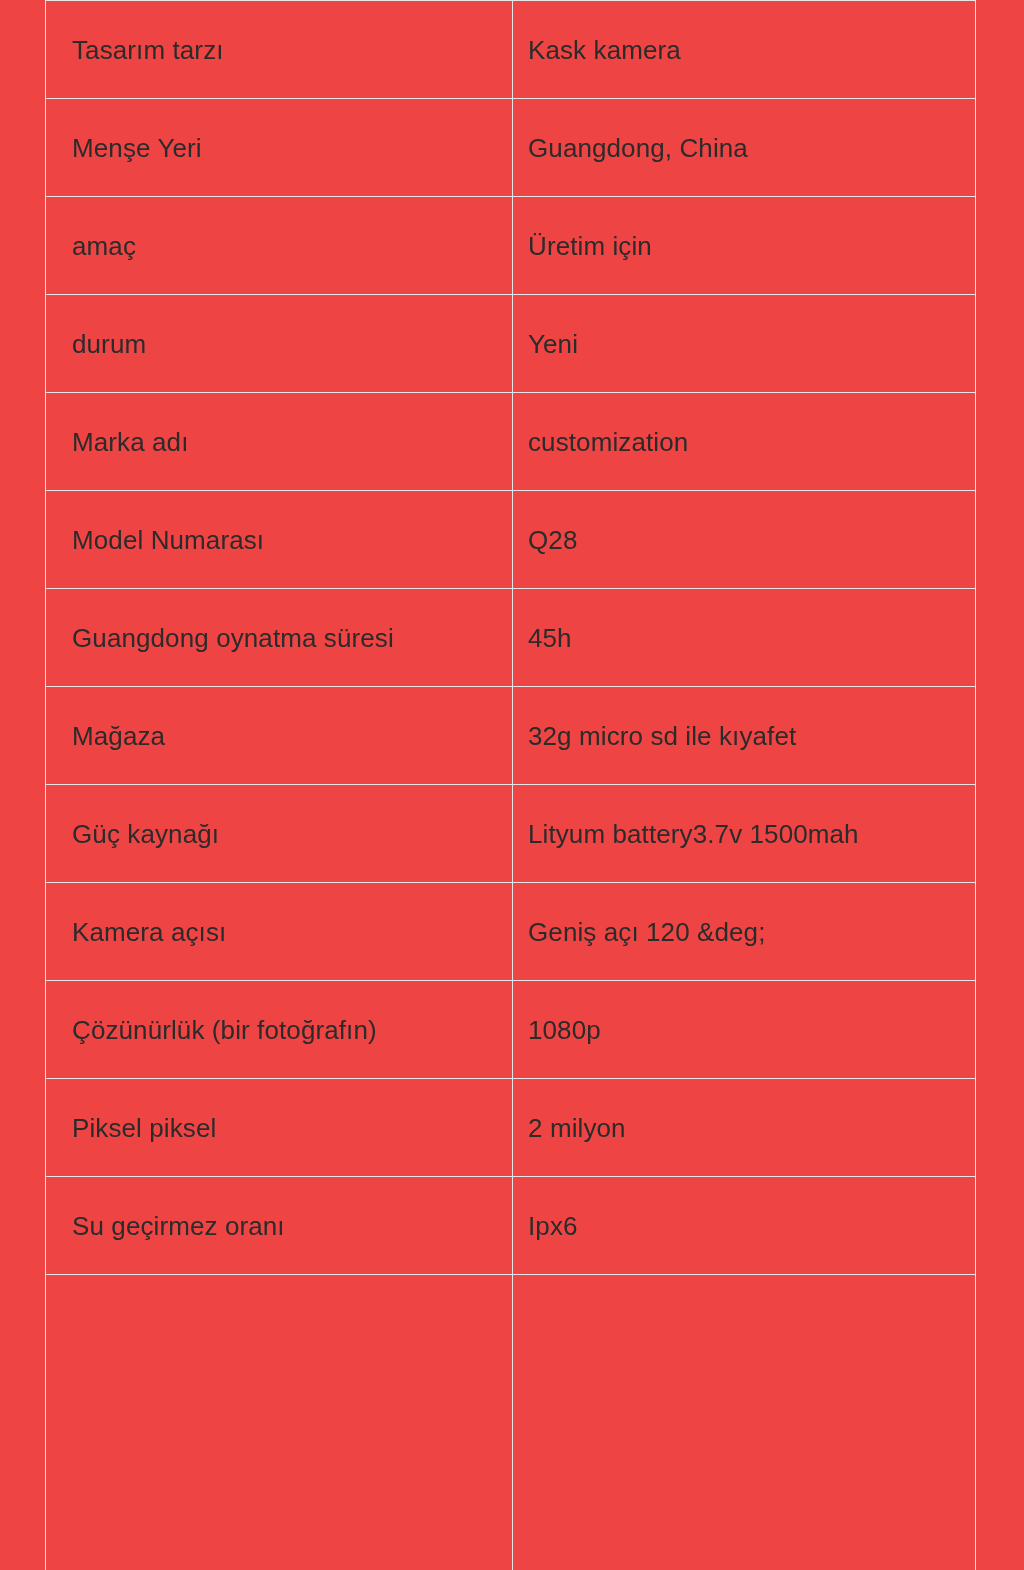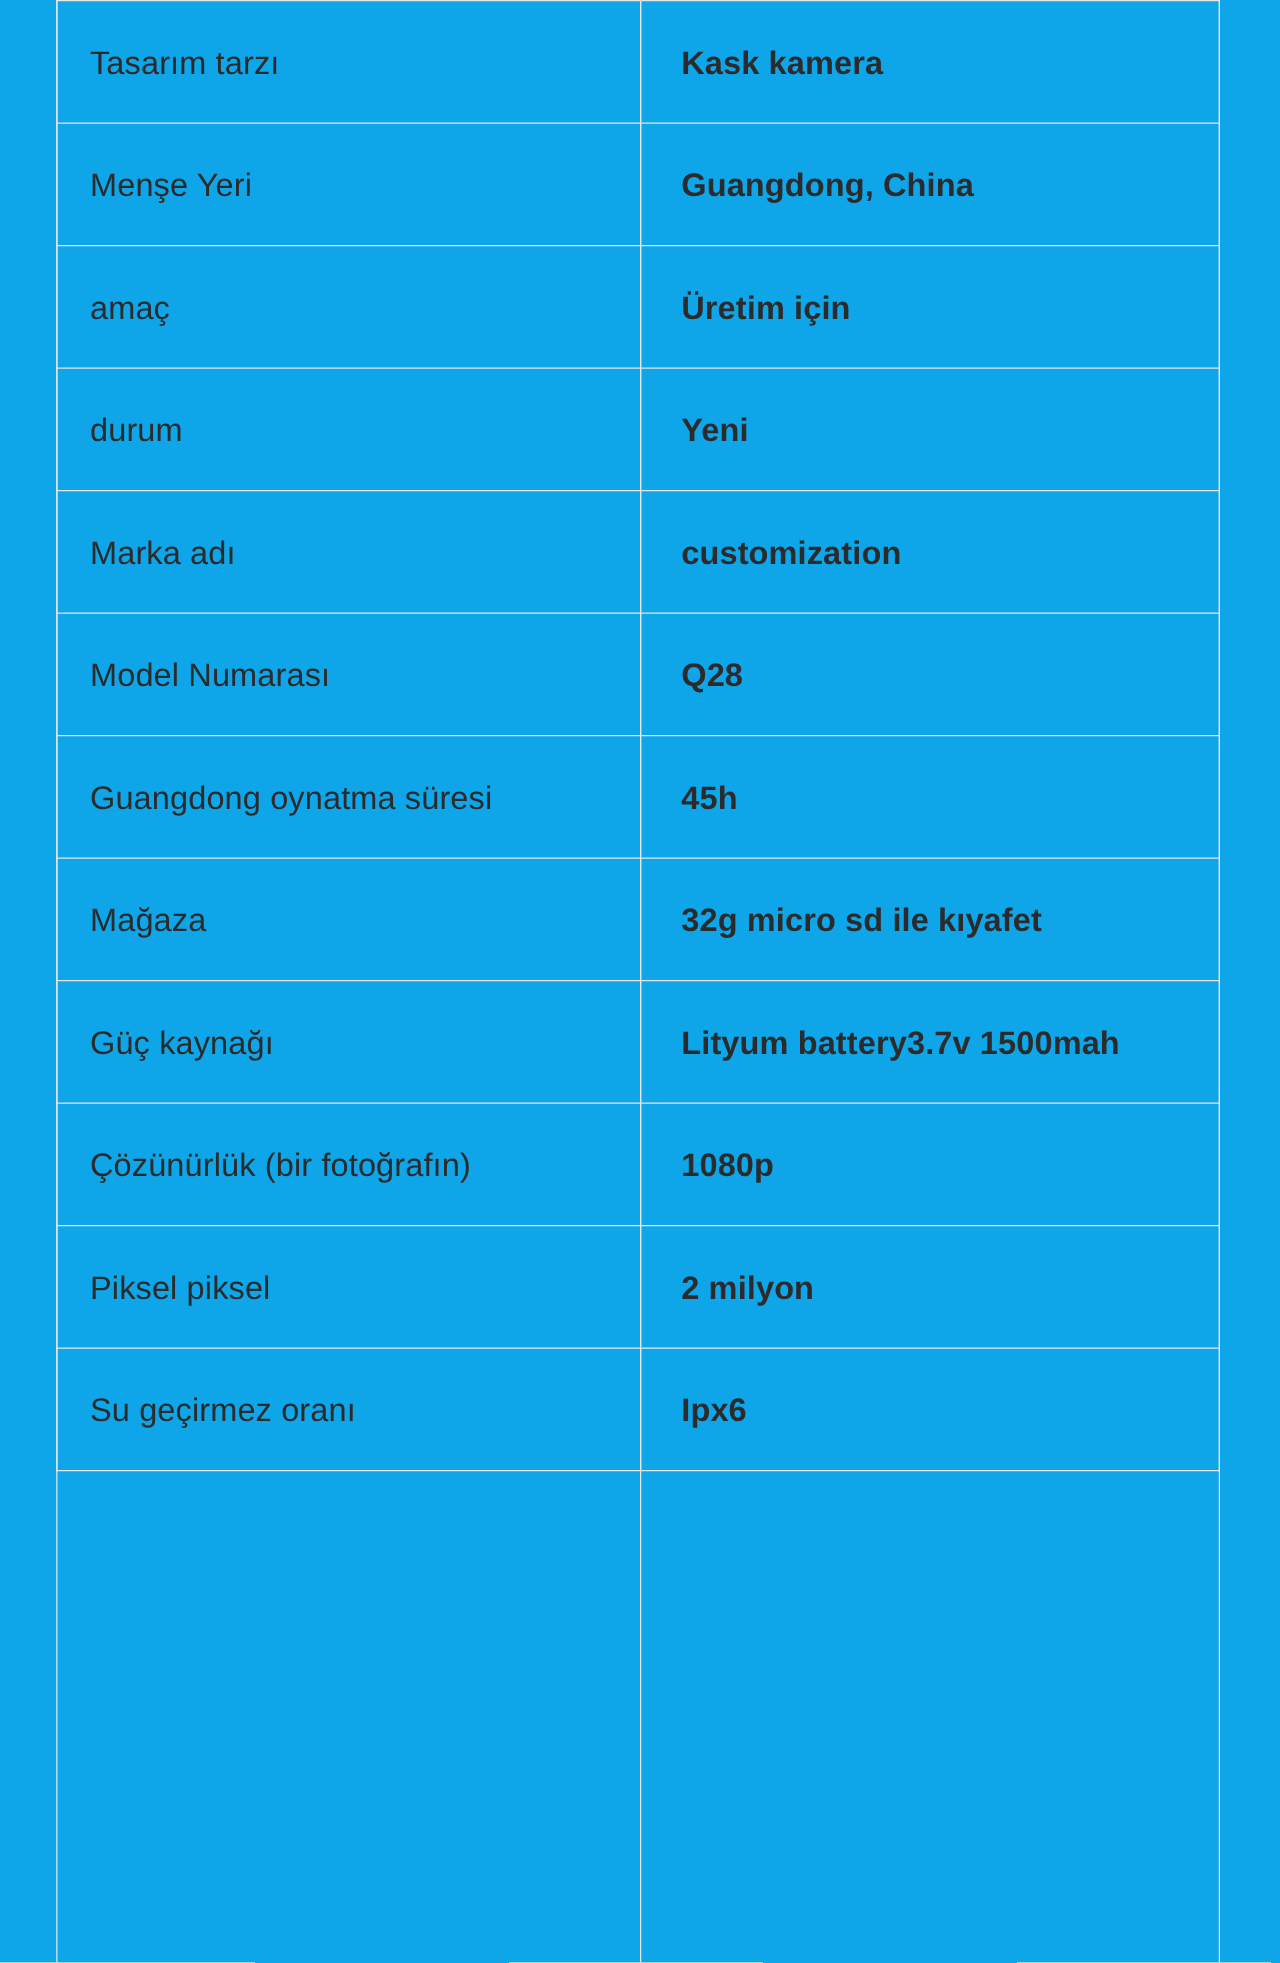--- a/index.html
+++ b/index.html
@@ -11,21 +11,21 @@
     width: 1024px;
     min-height: 1570px;
     font-family: "Liberation Sans", sans-serif;
     color: #222222;
     -webkit-font-smoothing: antialiased;
   }
   .page {
     position: relative;
     width: 1024px;
     min-height: 1570px;
-    background: #0ea5e9;
+    background: #ef4444;
     overflow: hidden;
   }
   .spec-table {
     border-collapse: collapse;
     table-layout: fixed;
     width: 930px;
     margin-left: 45px;
     margin-top: 0;
   }
   .spec-table col.col-key { width: 467px; }
@@ -45,22 +45,21 @@
     color: #2b2b2b;
     letter-spacing: 0.1px;
   }
   .spec-table td.key {
     border-left: 1px solid #e6e6e6;
   }
   .spec-table tr:first-child td {
     border-top: 1px solid #e6e6e6;
   }
   .spec-table td.val {
-    padding-left: 32px;
-    font-weight: bold;
+    padding-left: 15px;
   }
   .side-rule-left {
     position: absolute;
     left: 45px;
     top: 0;
     width: 1px;
     height: 1570px;
     background: #e6e6e6;
   }
   .side-rule-mid {
@@ -124,20 +123,24 @@
         </tr>
         <tr>
           <td class="key">Mağaza</td>
           <td class="val">32g micro sd ile kıyafet</td>
         </tr>
         <tr>
           <td class="key">Güç kaynağı</td>
           <td class="val">Lityum battery3.7v 1500mah</td>
         </tr>
         <tr>
+          <td class="key">Kamera açısı</td>
+          <td class="val">Geniş açı 120 &amp;deg;</td>
+        </tr>
+        <tr>
           <td class="key">Çözünürlük (bir fotoğrafın)</td>
           <td class="val">1080p</td>
         </tr>
         <tr>
           <td class="key">Piksel piksel</td>
           <td class="val">2 milyon</td>
         </tr>
         <tr>
           <td class="key">Su geçirmez oranı</td>
           <td class="val">Ipx6</td>

